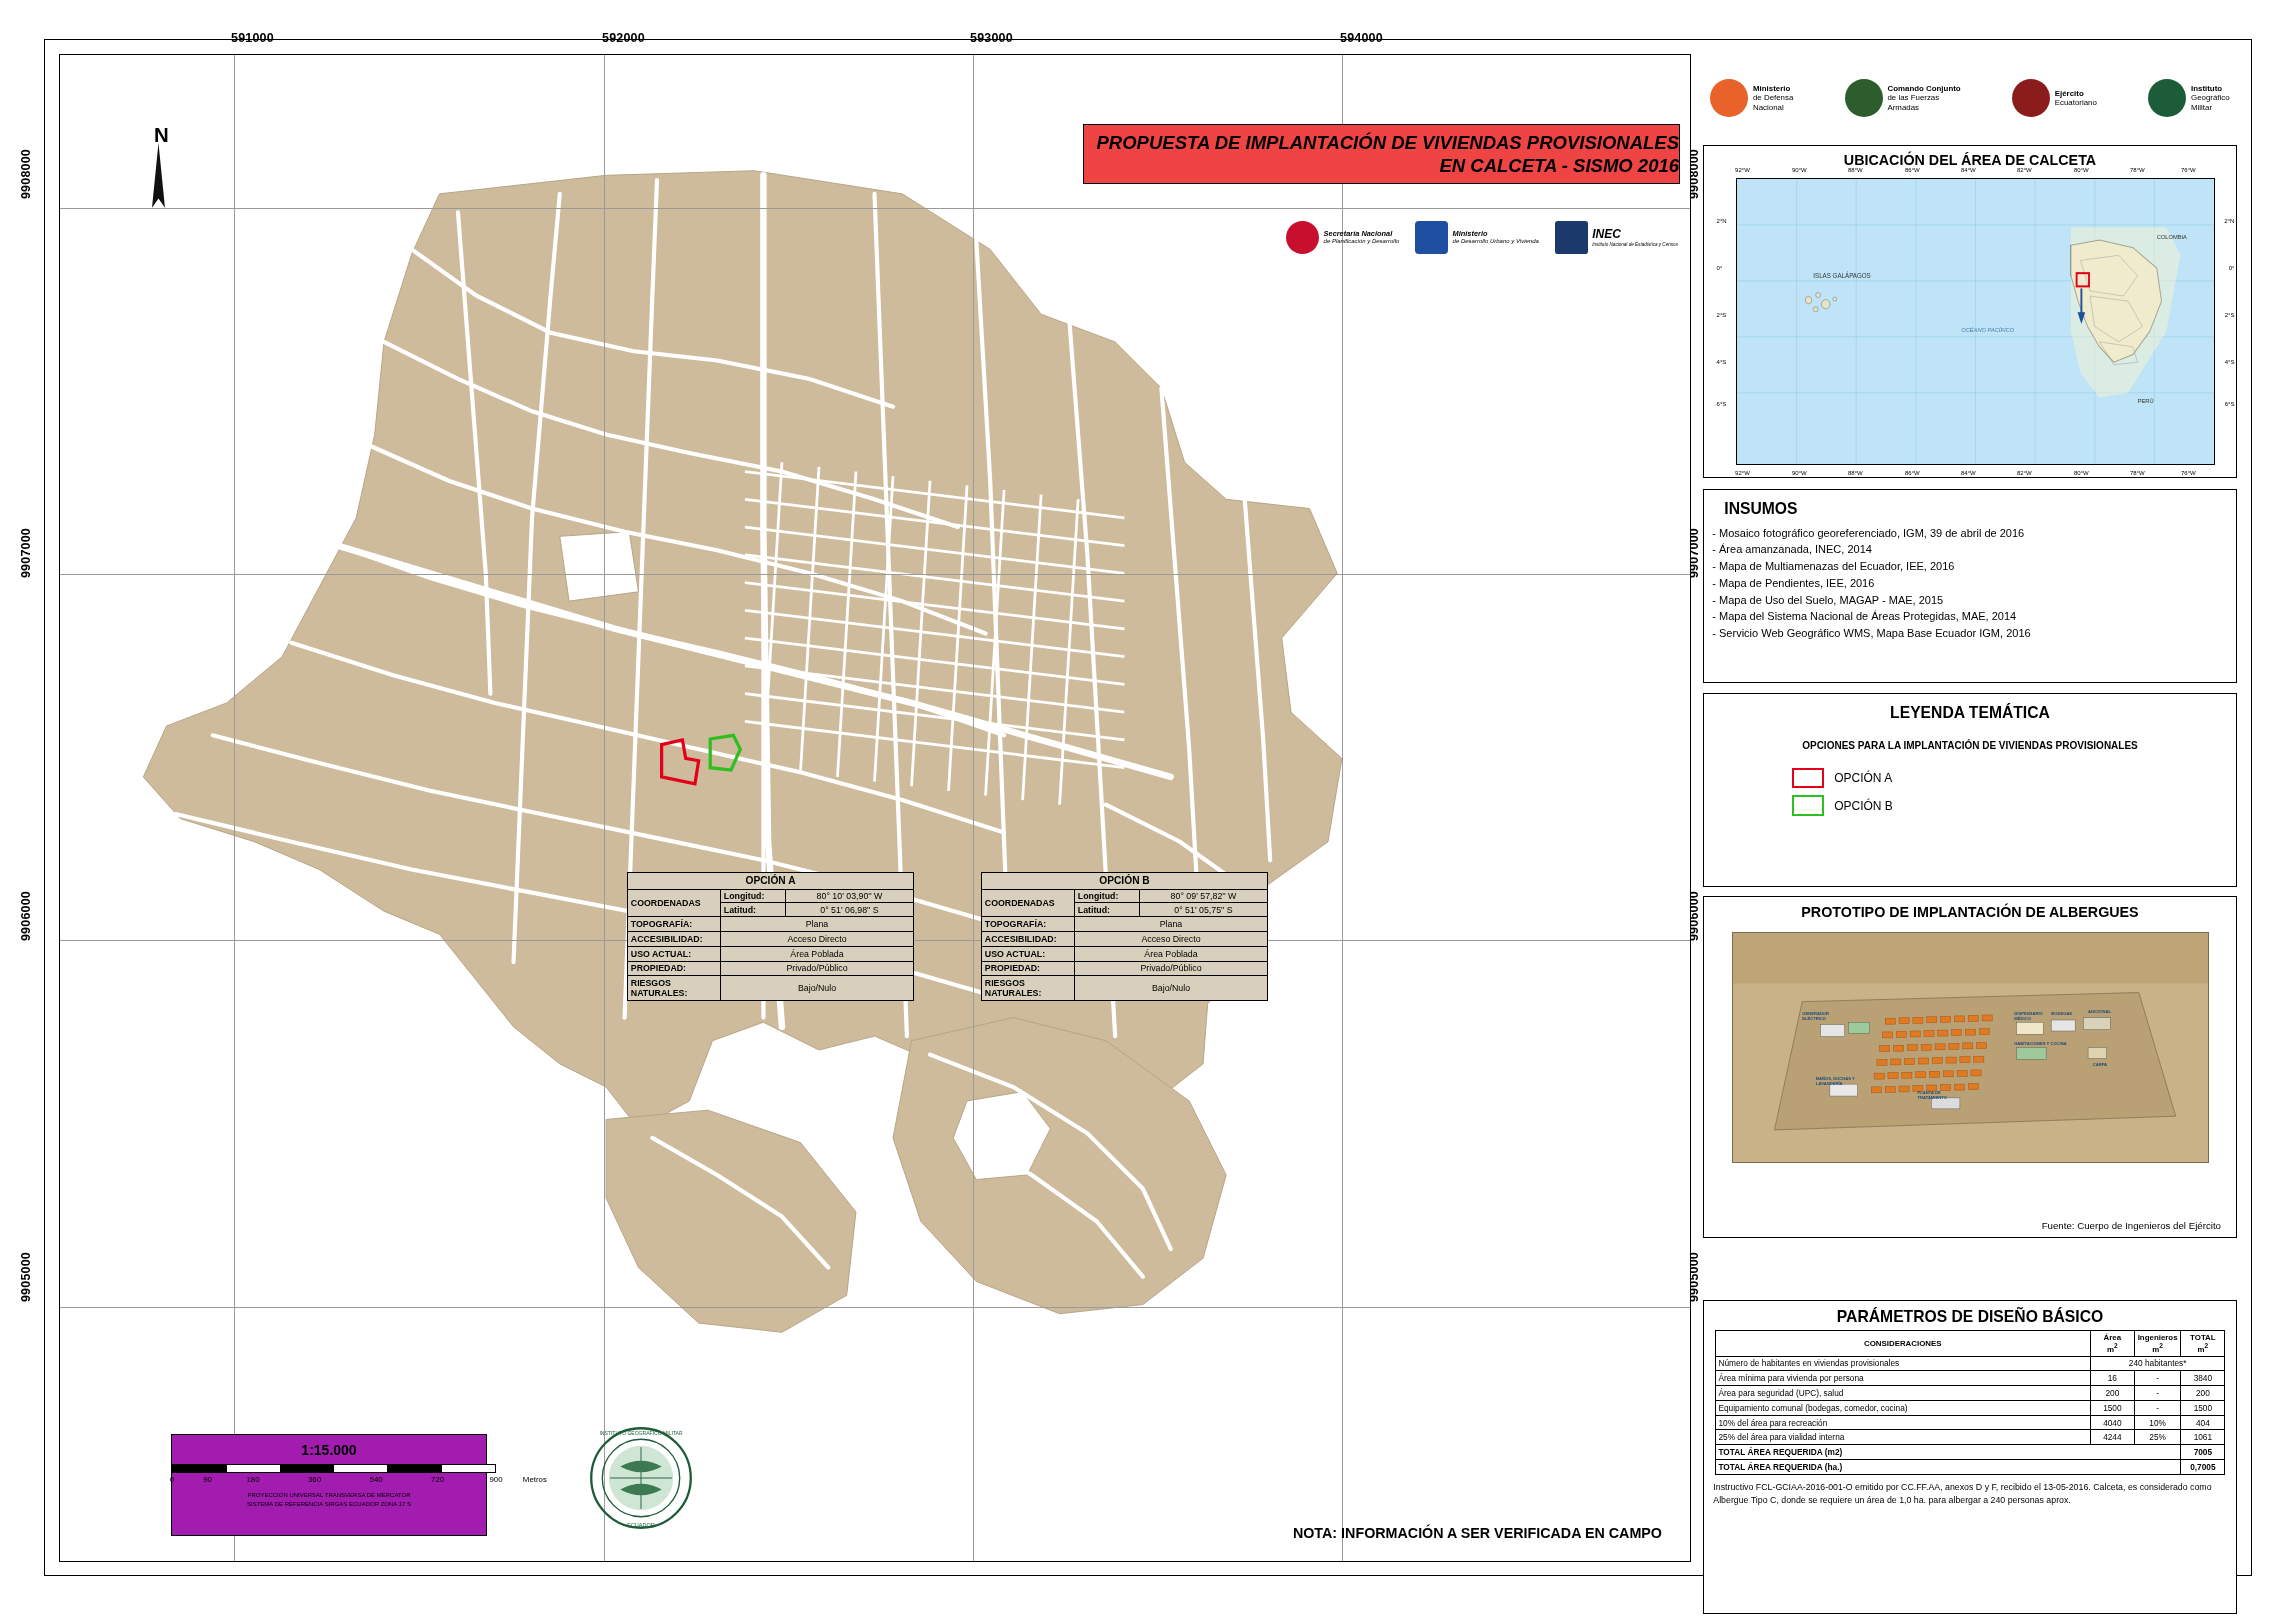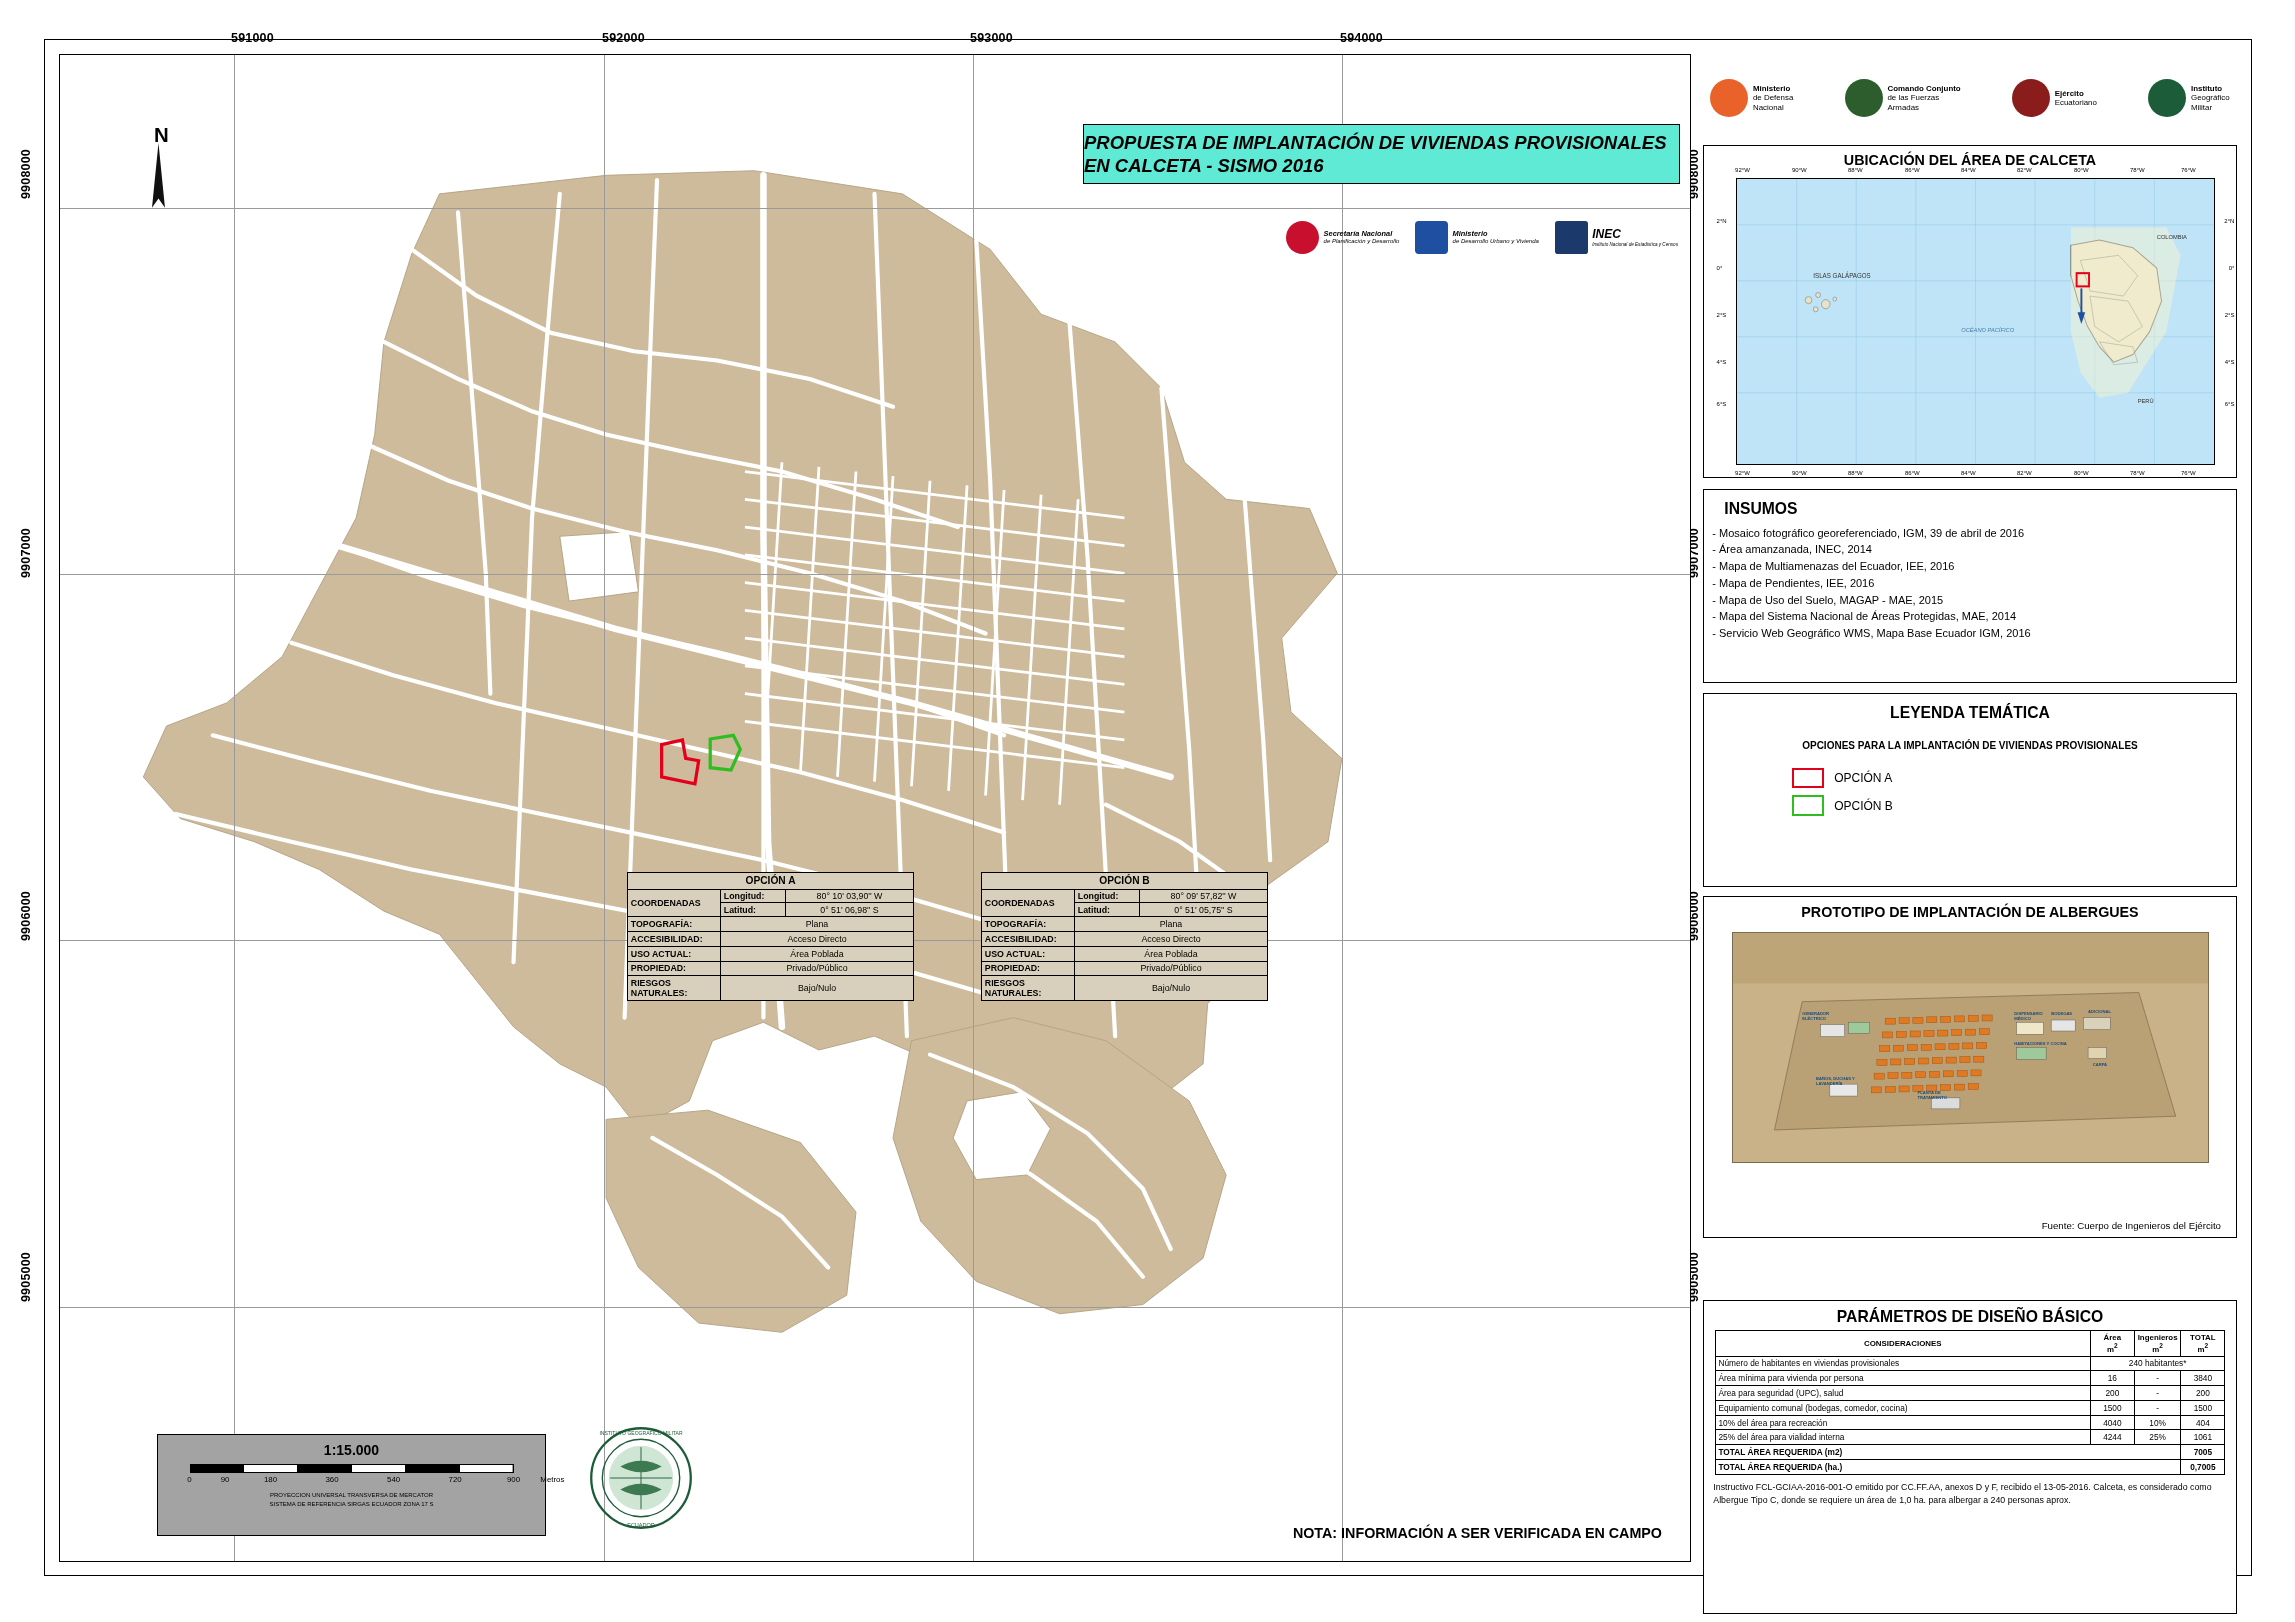--- a/index.html
+++ b/index.html
@@ -38,22 +38,22 @@
   .coord-top { top:31px; }
   .coord-bottom { top:1536px; }
 
   
   .north { position:absolute; left:79px; top:69px; width:51px; height:88px; }
   .north .n-letter { position:absolute; left:15px; top:0; font-size:20.4px; font-weight:bold; }
 
   
   .title-box {
     position:absolute; left:1023px; top:69px; width:597px; height:60px;
-    border:1.4px solid #000; background:#5eead4;
-    display:flex; align-items:center; justify-content:center; text-align:left;
+    border:1.4px solid #000; background:#ef4444;
+    display:flex; align-items:center; justify-content:center; text-align:right;
   }
   .title-box span {
     font-size:18.5px; font-weight:bold; font-style:italic; line-height:1.25;
   }
   
   .logo-row {
     position:absolute; left:1226px; top:157px; width:393px; height:51px;
     display:flex; align-items:center; gap:15.7px;
   }
   .logo { display:flex; align-items:center; gap:4.6px; }
@@ -78,22 +78,22 @@
   }
   .opt-val { flex:1; padding:1.9px 2.8px; display:flex; align-items:center; justify-content:center; }
   .opt-sub { display:flex; flex-direction:column; flex:1; }
   .opt-sub .sub-row { display:flex; border-bottom:0.5px solid #000; }
   .opt-sub .sub-row:last-child { border-bottom:none; }
   .sub-key { width:65px; padding:1.4px 2.8px; font-weight:bold; border-right:0.5px solid #000; }
   .sub-val { flex:1; padding:1.4px 2.8px; text-align:center; }
 
   
   .scale-box {
-    position:absolute; left:97px; top:1379px; width:389px; height:102px;
-    border:0.9px solid #000; background:#a3a3a3; text-align:center;
+    position:absolute; left:111px; top:1379px; width:316px; height:102px;
+    border:0.9px solid #000; background:#a21caf; text-align:center;
   }
   .scale-title { font-size:14px; font-weight:bold; margin-top:6.5px; }
   .scale-bar { margin:6.5px auto 0; width:324px; height:9.3px; display:flex; border:0.5px solid #000; }
   .scale-seg { flex:1; border-right:0.5px solid #000; }
   .scale-seg:last-child { border-right:none; }
   .scale-ticks { width:324px; margin:1.9px auto 0; position:relative; height:11px; font-size:7.9px; }
   .scale-ticks span { position:absolute; transform:translateX(-50%); }
   .scale-meta { font-size:6px; margin-top:4.6px; line-height:1.5; }
 
   

